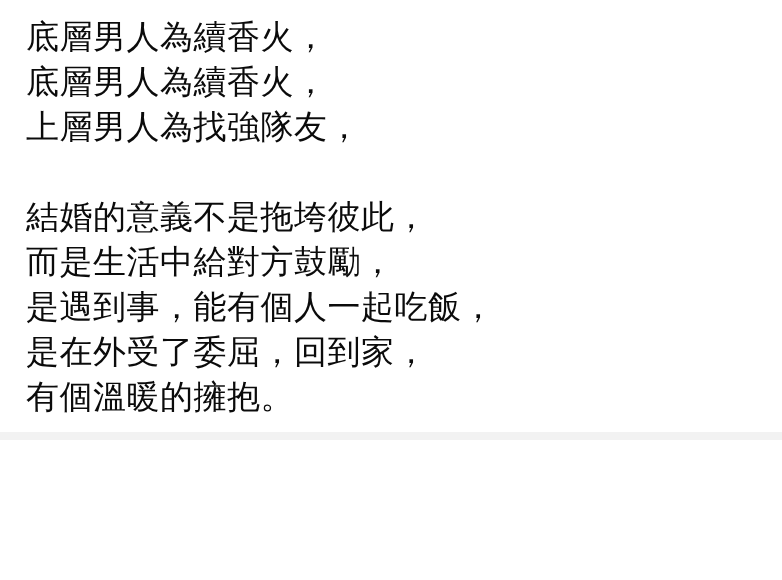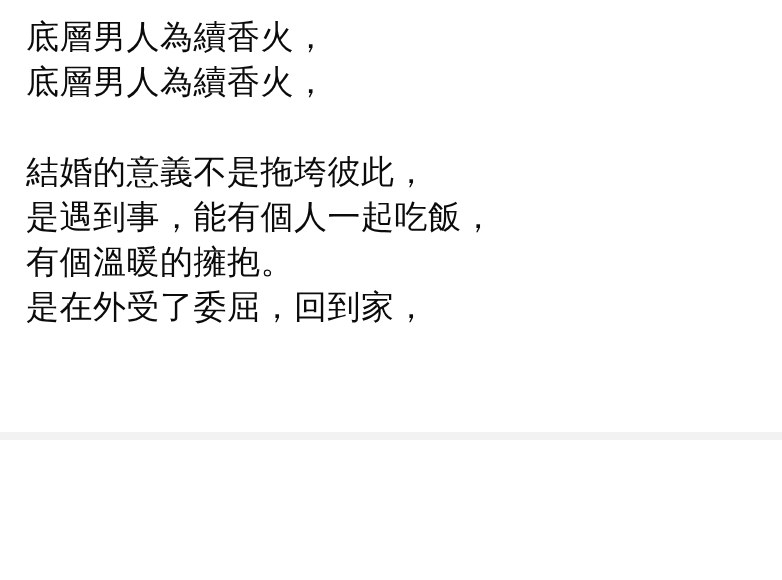--- a/index.html
+++ b/index.html
@@ -47,25 +47,27 @@
   }
 </style>
 </head>
 <body>
 
 <div class="page">
 
   <div class="block">
     <span class="line">底層男人為續香火，</span>
     <span class="line">底層男人為續香火，</span>
+    <span class="line">上層男人為找強隊友，</span>
   </div>
 
   <div class="spacer"></div>
 
   <div class="block">
     <span class="line">結婚的意義不是拖垮彼此，</span>
+    <span class="line">而是生活中給對方鼓勵，</span>
     <span class="line">是遇到事，能有個人一起吃飯，</span>
+    <span class="line">是在外受了委屈，回到家，</span>
     <span class="line">有個溫暖的擁抱。</span>
-    <span class="line">是在外受了委屈，回到家，</span>
   </div>
 
   <div class="bottom-edge"></div>
 </div>
 
 </body></html>

